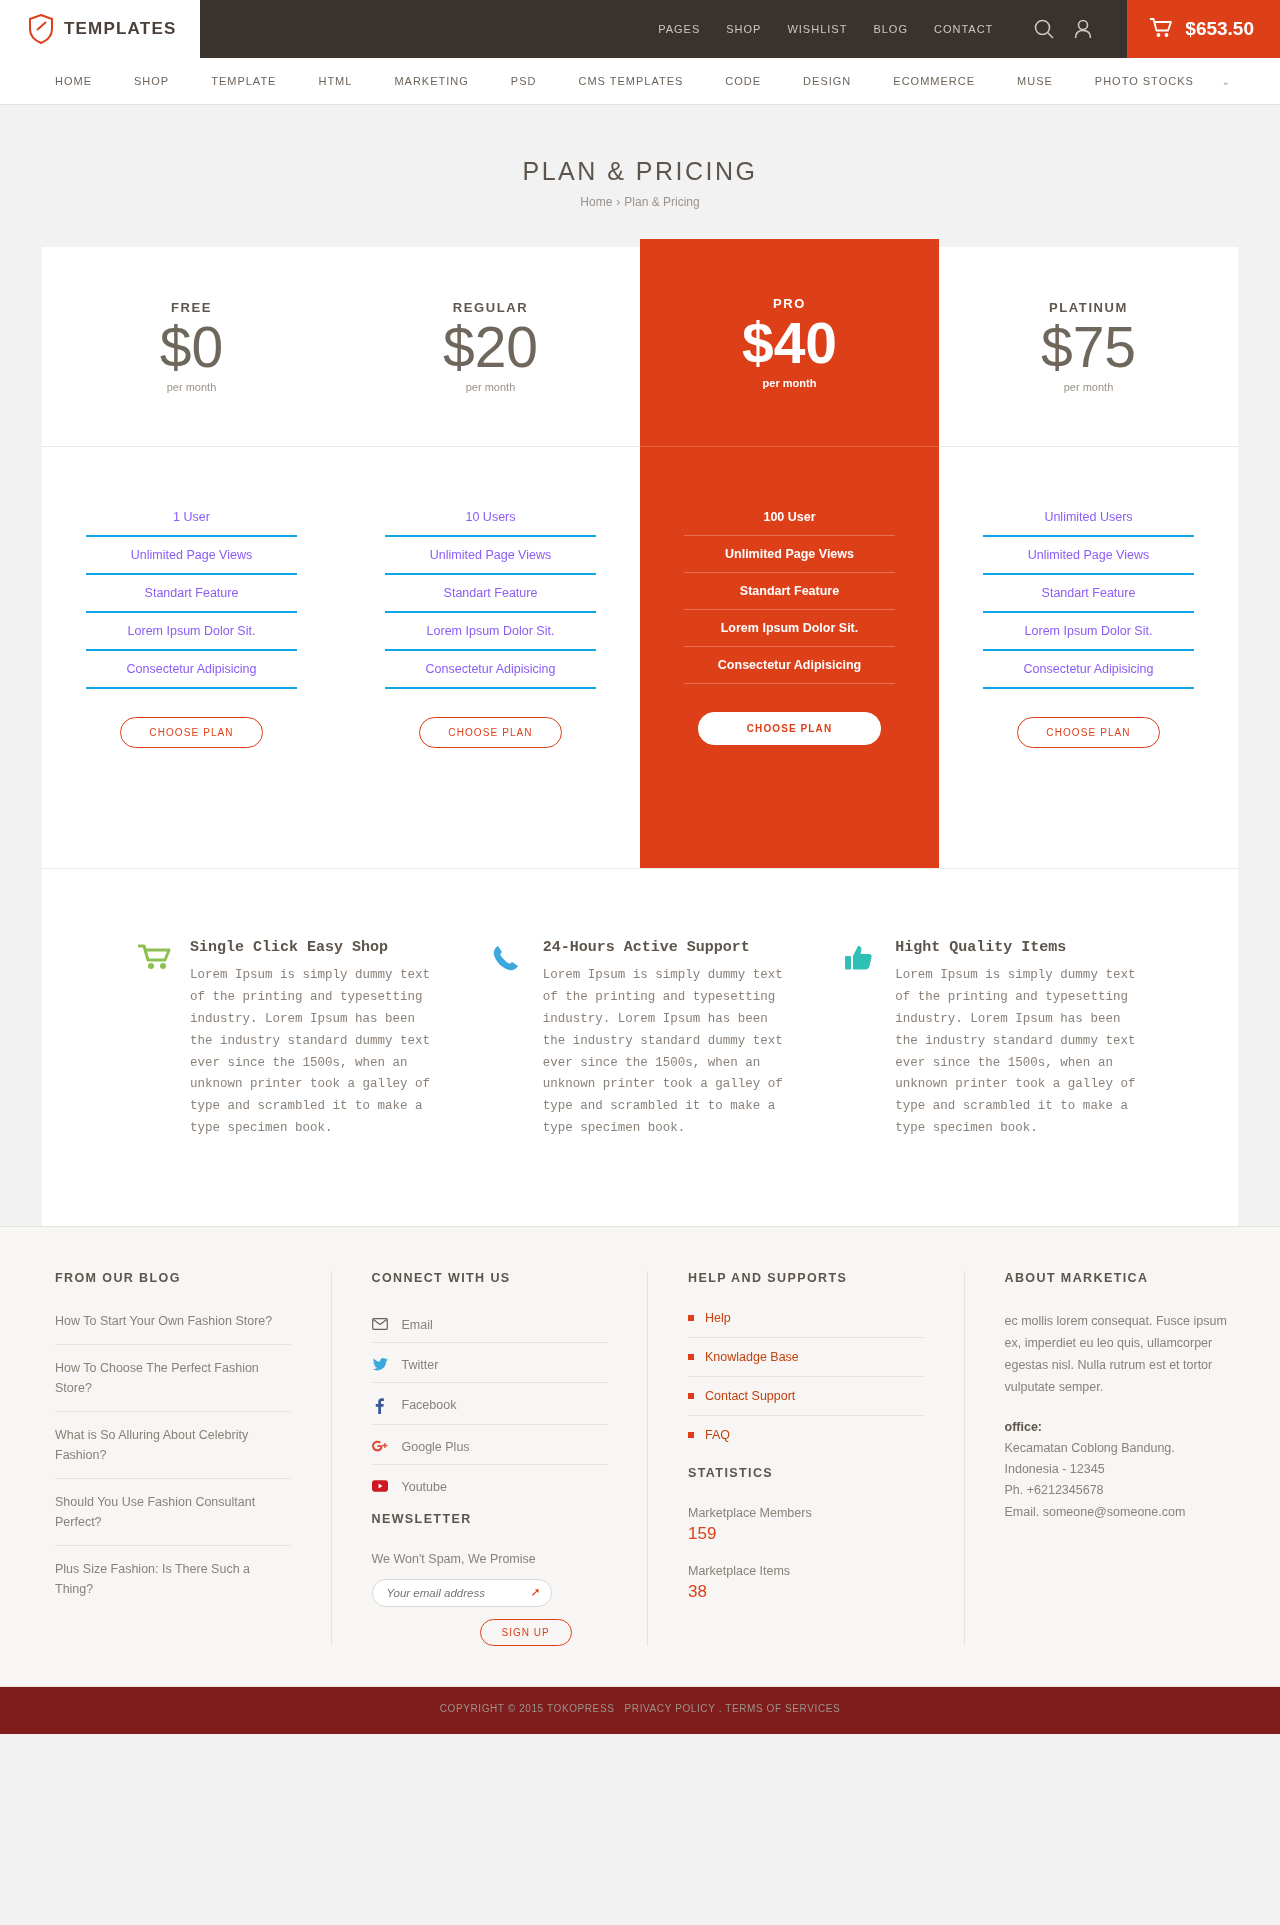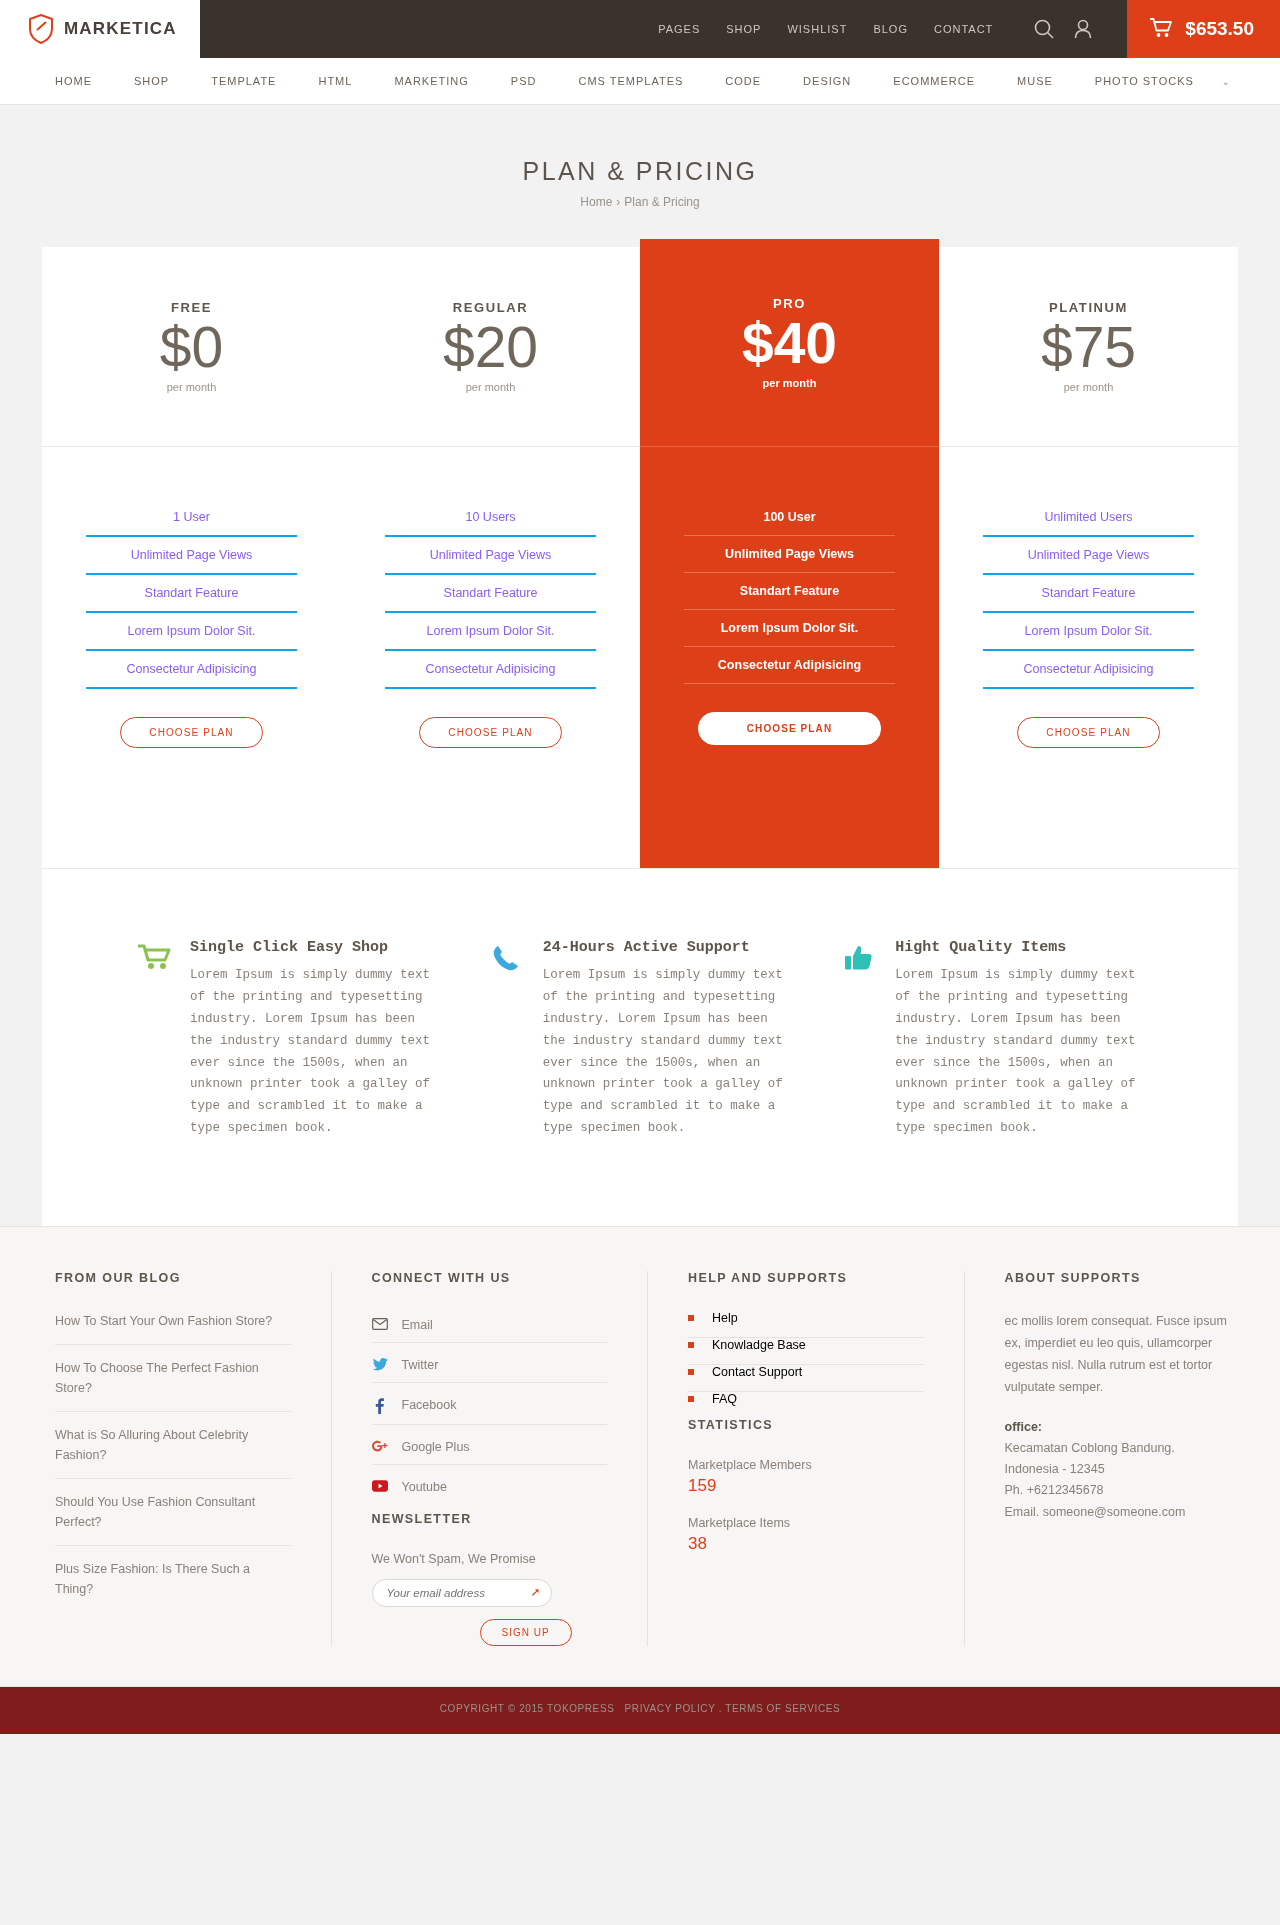--- a/index.html
+++ b/index.html
@@ -240,23 +240,23 @@
   }
   .nl-arrow { position:absolute; right:11px; top:6px; color:#dd4019; font-size:12px; }
   .signup {
     margin-top:12px; margin-left:108px;
     display:inline-block;
     border:1px solid #dd4019; color:#dd4019; background:transparent;
     border-radius:14px; font-size:10px; letter-spacing:1px;
     padding:7px 21px; cursor:pointer; font-family:inherit;
   }
   .helplink {
-    display:flex; align-items:center; gap:18px;
-    font-size:12.5px; color:#000000; text-decoration:none;
-    padding:0 0 12px; border-bottom:1px solid #e6e3df; 
+    display:flex; align-items:center; gap:11px;
+    font-size:12.5px; color:#c2410c; text-decoration:none;
+    padding:0 0 12px; border-bottom:1px solid #e6e3df; margin-bottom:12px;
   }
   .helplink:last-of-type { border-bottom:none; }
   .bullet { width:6px; height:6px; background:#dd4019; display:inline-block; }
   .stat-h { margin-top:44px; }
   .stat-label { font-size:12.5px; color:#8a8179; margin:0 0 4px; }
   .stat-num { font-size:17px; color:#dd4019; margin:0 0 20px; }
   .about-p { font-size:12.5px; line-height:1.75; color:#8a8179; margin:0 0 18px; }
   .about-office { font-size:12.5px; line-height:1.7; color:#8a8179; }
   .about-office b { color:#5d554c; }
 
@@ -277,21 +277,21 @@
 <div class="page">
 
   <div class="topbar">
     <div class="logo-box">
       <span class="logo-mark">
         <svg width="26" height="30" viewBox="0 0 26 30">
           <path d="M13 1 L24 5 V15 C24 22 19 26.5 13 29 C7 26.5 2 22 2 15 V5 Z" fill="none" stroke="#dd4019" stroke-width="2"></path>
           <path d="M9 16 L18 8" stroke="#dd4019" stroke-width="2" fill="none"></path>
         </svg>
       </span>
-      <span class="logo-text">MARKETICA</span>
+      <span class="logo-text">TEMPLATES</span>
     </div>
 
     <div class="topnav">
       <a href="#">PAGES</a>
       <a href="#">SHOP</a>
       <a href="#">WISHLIST</a>
       <a href="#">BLOG</a>
       <a href="#">CONTACT</a>
       <div class="top-icons">
         <span class="icon-btn">
@@ -557,21 +557,21 @@
       </a>
 
       <h4 class="stat-h">STATISTICS</h4>
       <p class="stat-label">Marketplace Members</p>
       <p class="stat-num">159</p>
       <p class="stat-label">Marketplace Items</p>
       <p class="stat-num">38</p>
     </div>
 
     <div class="fcolumn">
-      <h4>ABOUT SUPPORTS</h4>
+      <h4>ABOUT MARKETICA</h4>
       <p class="about-p">ec mollis lorem consequat. Fusce ipsum ex, imperdiet eu leo quis, ullamcorper egestas nisl. Nulla rutrum est et tortor vulputate semper.</p>
       <div class="about-office">
         <b>office:</b><br>
         <span>Kecamatan Coblong Bandung.</span><br>
         <span>Indonesia - 12345</span><br>
         <span>Ph. +6212345678</span><br>
         <span>Email. someone@someone.com</span>
       </div>
     </div>
   </div>

